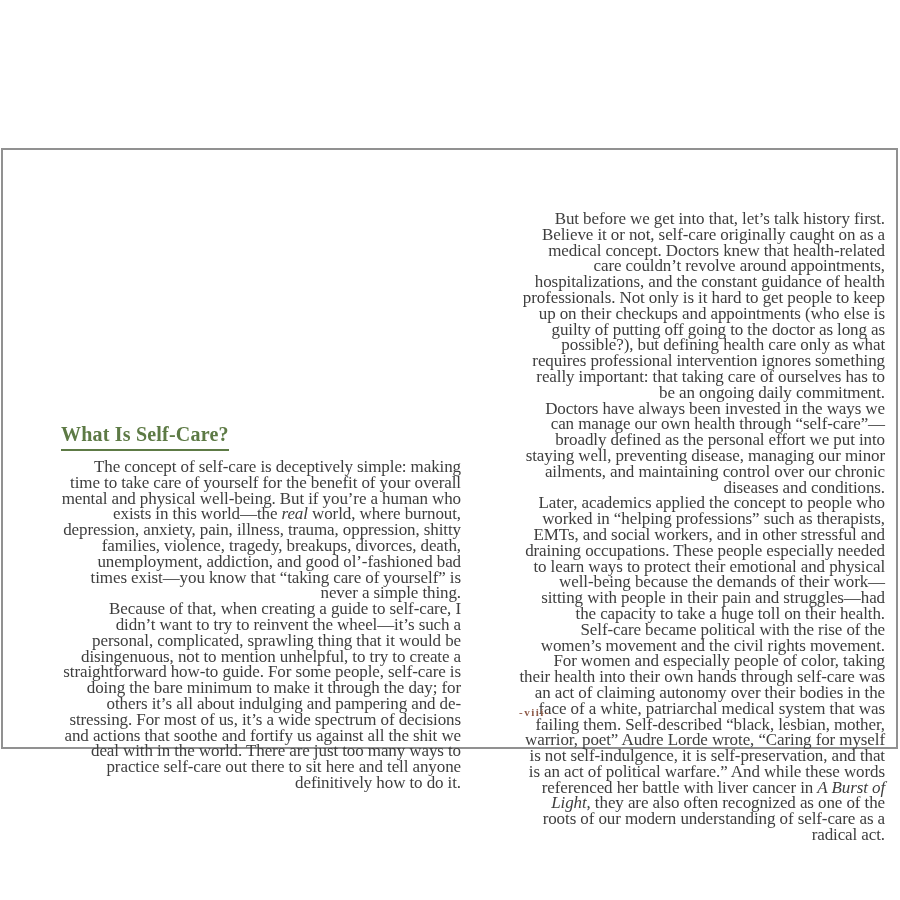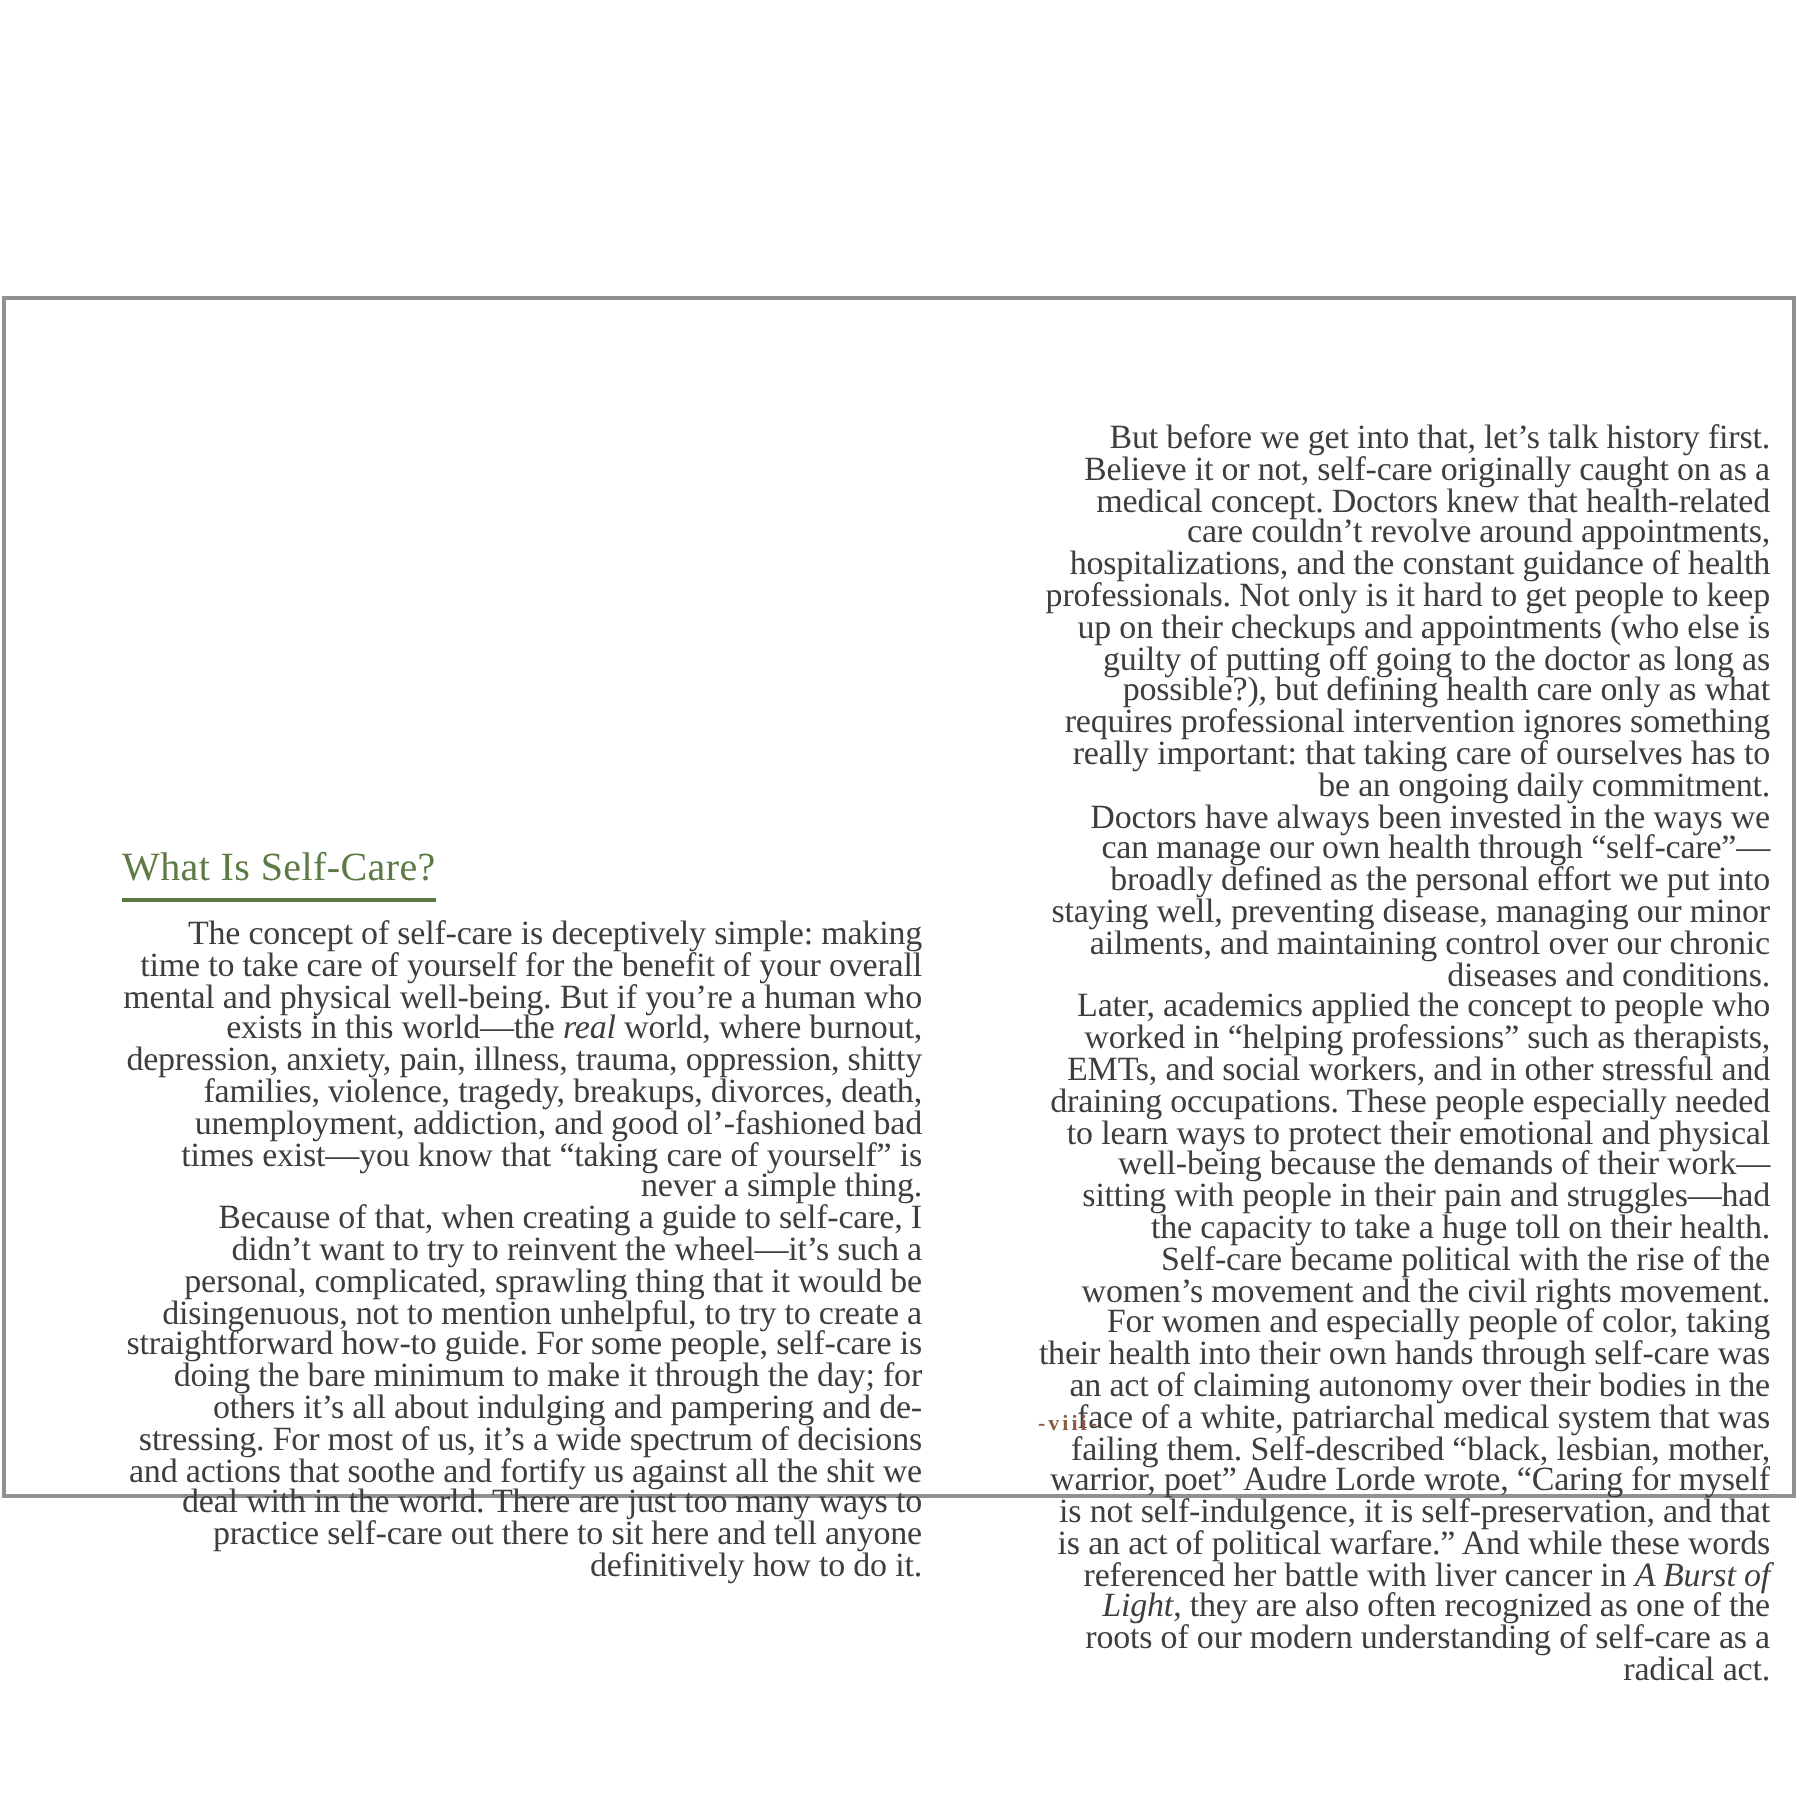--- a/index.html
+++ b/index.html
@@ -38,21 +38,21 @@
   }
   .right-column {
     left: 519px;
     top: 211px;
     width: 366px;
   }
   .section-heading {
     display: inline-block;
     font-size: 20px;
     line-height: 22px;
-    font-weight: normal;
+    font-weight: bold;
     letter-spacing: 0.2px;
     color: var(--heading-green);
     border-bottom: 2px solid var(--heading-green);
     padding-bottom: 4px;
     margin-bottom: 8px;
   }
   .body-para {
     font-size: 17px;
     line-height: 15.8px;
     letter-spacing: -0.1px;

